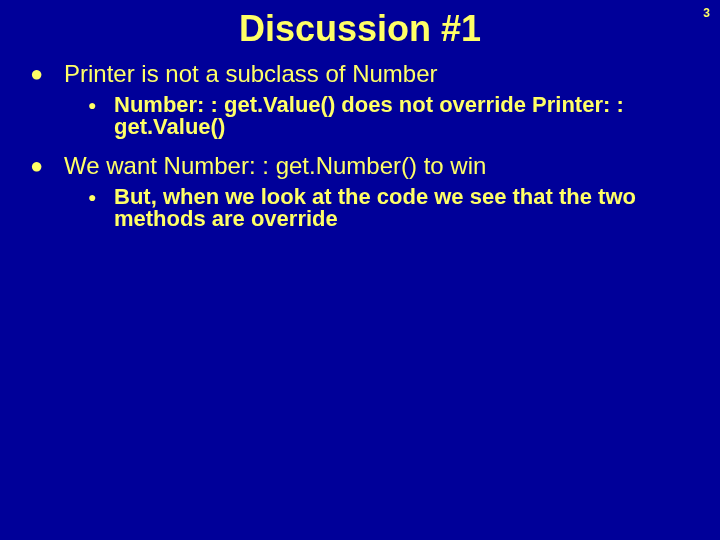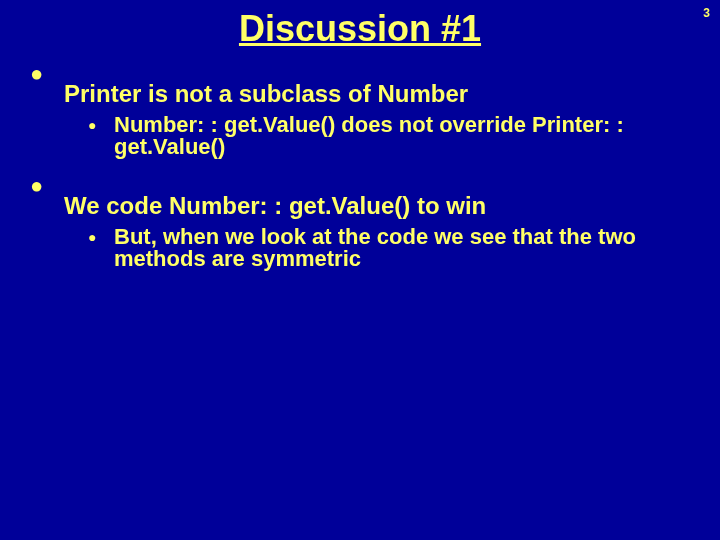--- a/index.html
+++ b/index.html
@@ -25,21 +25,20 @@
     font-size: 12px;
     font-weight: bold;
   }
   .title {
     text-align: center;
     color: #ffff66;
     font-size: 36px;
     font-weight: bold;
     padding-top: 8px;
     padding-bottom: 10px;
-    text-decoration: underline;
   }
   .body {
     padding: 0 20px 0 30px;
   }
   .lvl1 {
     display: flex;
     align-items: flex-start;
     margin-bottom: 6px;
   }
   .lvl1 .bullet {
@@ -47,23 +46,22 @@
     width: 34px;
     color: #ffff66;
     font-size: 22px;
     line-height: 28px;
     text-align: left;
   }
   .lvl1 .text {
     flex: 1 1 auto;
     color: #ffff66;
     font-size: 24px;
-    font-weight: bold;
+    font-weight: normal;
     line-height: 28px;
-    margin-top: 20px;
   }
   .lvl2-wrap {
     margin-left: 58px;
     margin-bottom: 14px;
   }
   .lvl2 {
     display: flex;
     align-items: flex-start;
     margin-bottom: 4px;
   }
@@ -100,23 +98,23 @@
     </div>
     <div class="lvl2-wrap">
       <div class="lvl2">
         <div class="bullet">●</div>
         <div class="text">Number: : get.Value() does not override Printer: : get.Value()</div>
       </div>
     </div>
 
     <div class="lvl1">
       <div class="bullet">●</div>
-      <div class="text">We code Number: : get.Value()  to win</div>
+      <div class="text">We want Number: : get.Number()  to win</div>
     </div>
     <div class="lvl2-wrap">
       <div class="lvl2">
         <div class="bullet">●</div>
-        <div class="text">But, when we look at the code we see that the two methods are symmetric</div>
+        <div class="text">But, when we look at the code we see that the two methods are override</div>
       </div>
     </div>
 
   </div>
 </div>
 
 </body></html>

